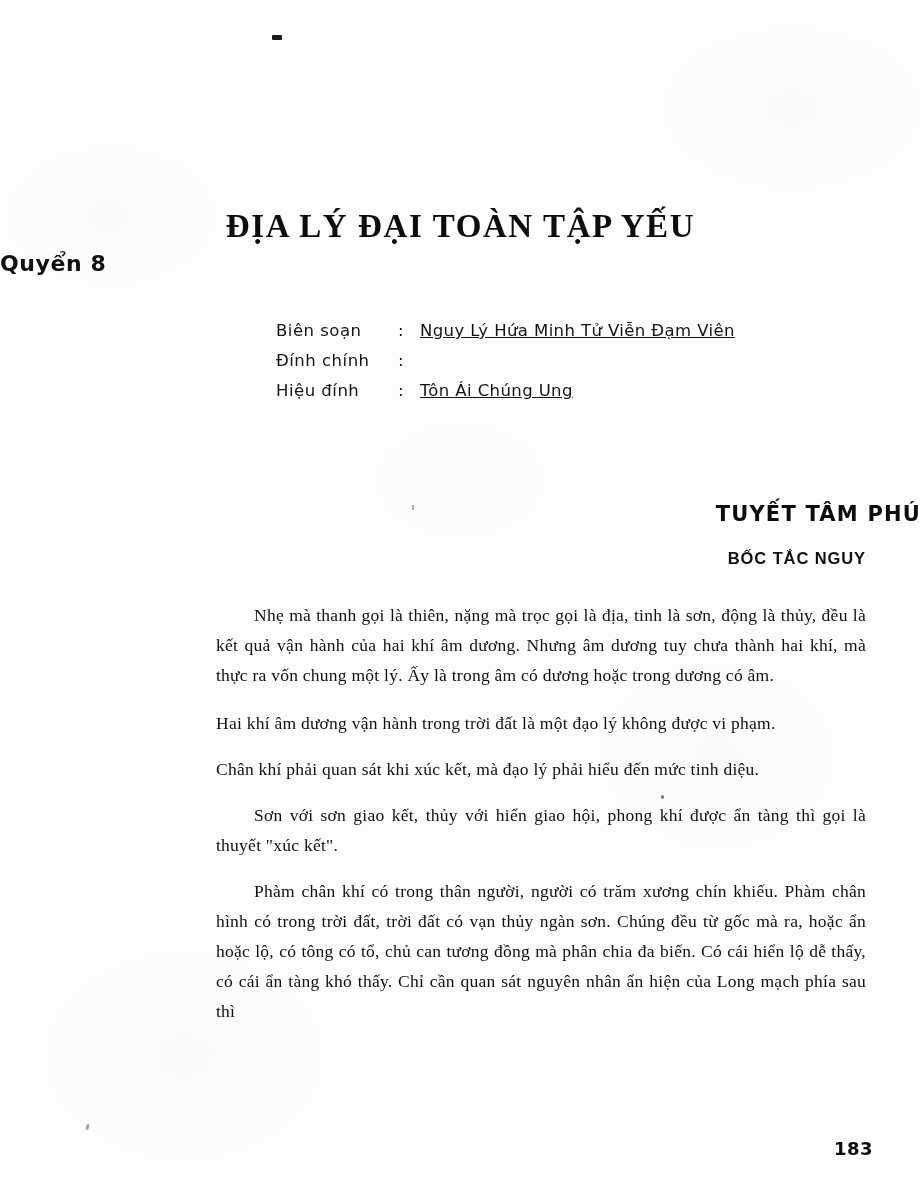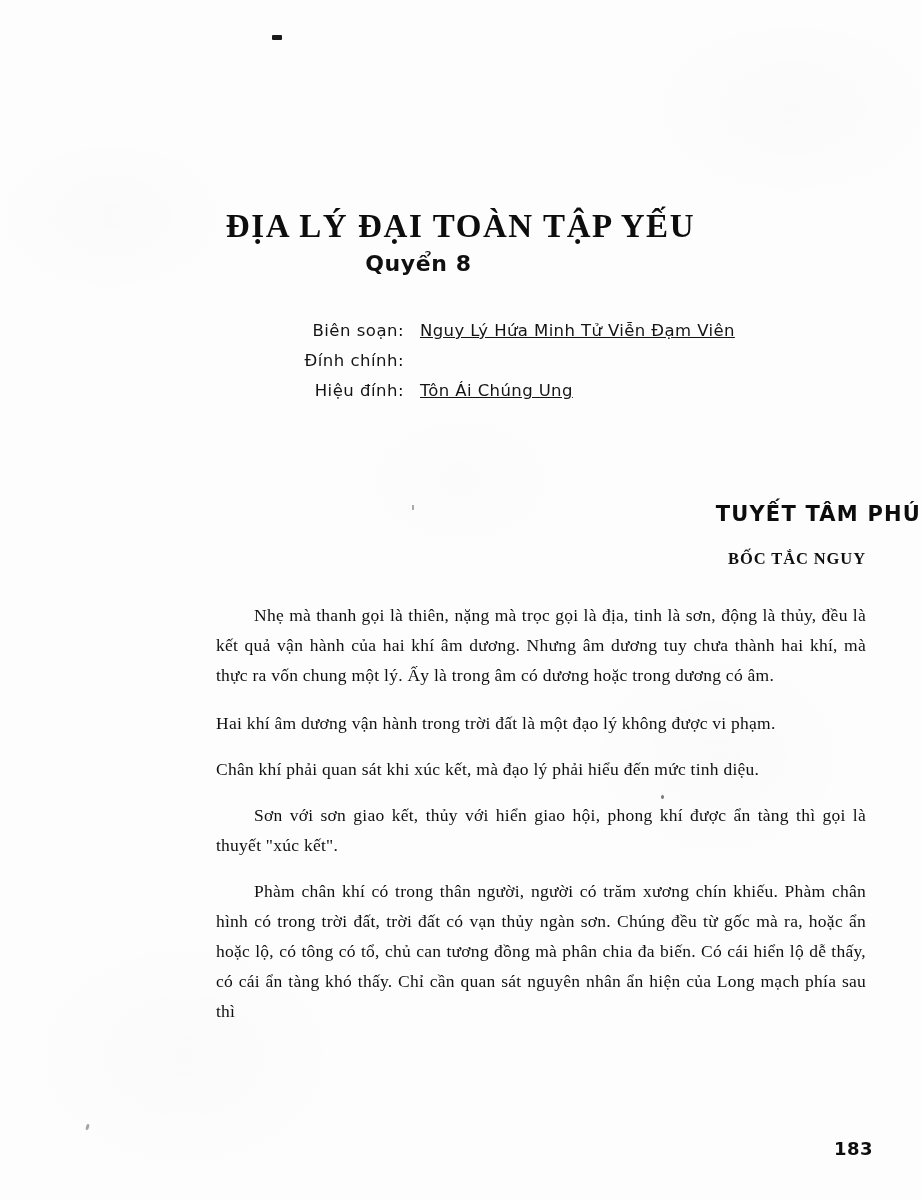--- a/index.html
+++ b/index.html
@@ -40,27 +40,25 @@
     letter-spacing: 1.6px;
     color: #0d0d0d;
     white-space: nowrap;
   }
 
   .volume {
     position: absolute;
     top: 251px;
     left: 0;
     width: 761px;
-    text-align: center;
     font-family: "DejaVu Sans", "Liberation Sans", sans-serif;
     font-size: 22px;
     font-weight: 700;
     letter-spacing: 0.6px;
     color: #101010;
-    padding-left: 38px;
   }
 
   
   .credits {
     position: absolute;
     top: 318px;
     left: 276px;
     font-family: "DejaVu Sans", "Liberation Sans", sans-serif;
     font-size: 16.5px;
     color: #141414;
@@ -71,21 +69,20 @@
     display: flex;
     align-items: baseline;
     height: 26px;
     margin-bottom: 4px;
     white-space: nowrap;
   }
 
   .credit-label {
     width: 122px;
     letter-spacing: 0.5px;
-    text-align: right;
   }
 
   .credit-colon {
     width: 22px;
     text-align: left;
   }
 
   .credit-value {
     letter-spacing: 0.4px;
     text-decoration: underline;
@@ -104,21 +101,21 @@
     letter-spacing: 1.2px;
     color: #0d0d0d;
   }
 
   .byline {
     position: absolute;
     top: 549px;
     left: 0;
     width: 866px;
     text-align: right;
-    font-family: Liberation Serif, serif;
+    font-family: Liberation Sans, sans-serif;
     font-size: 16.5px;
     font-weight: 700;
     letter-spacing: 0.9px;
     color: #101010;
   }
 
   
   .body-col {
     position: absolute;
     top: 600px;

